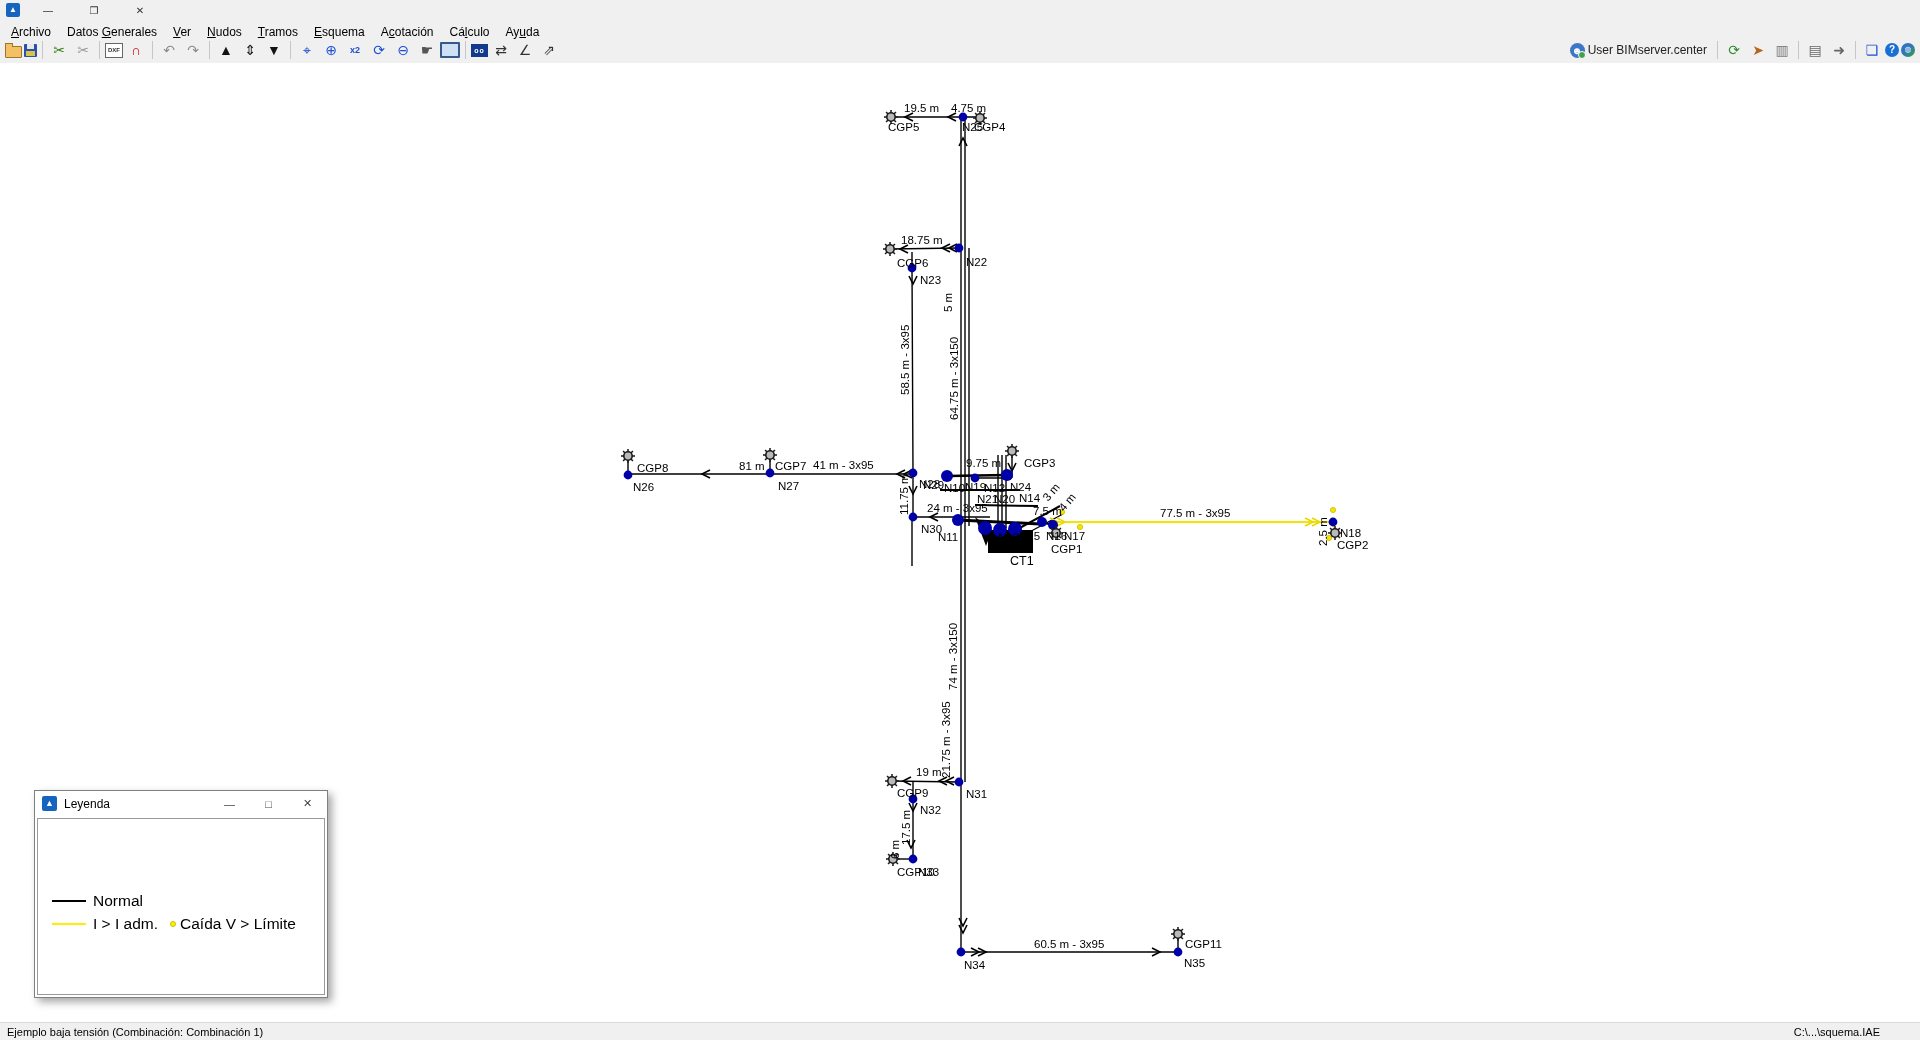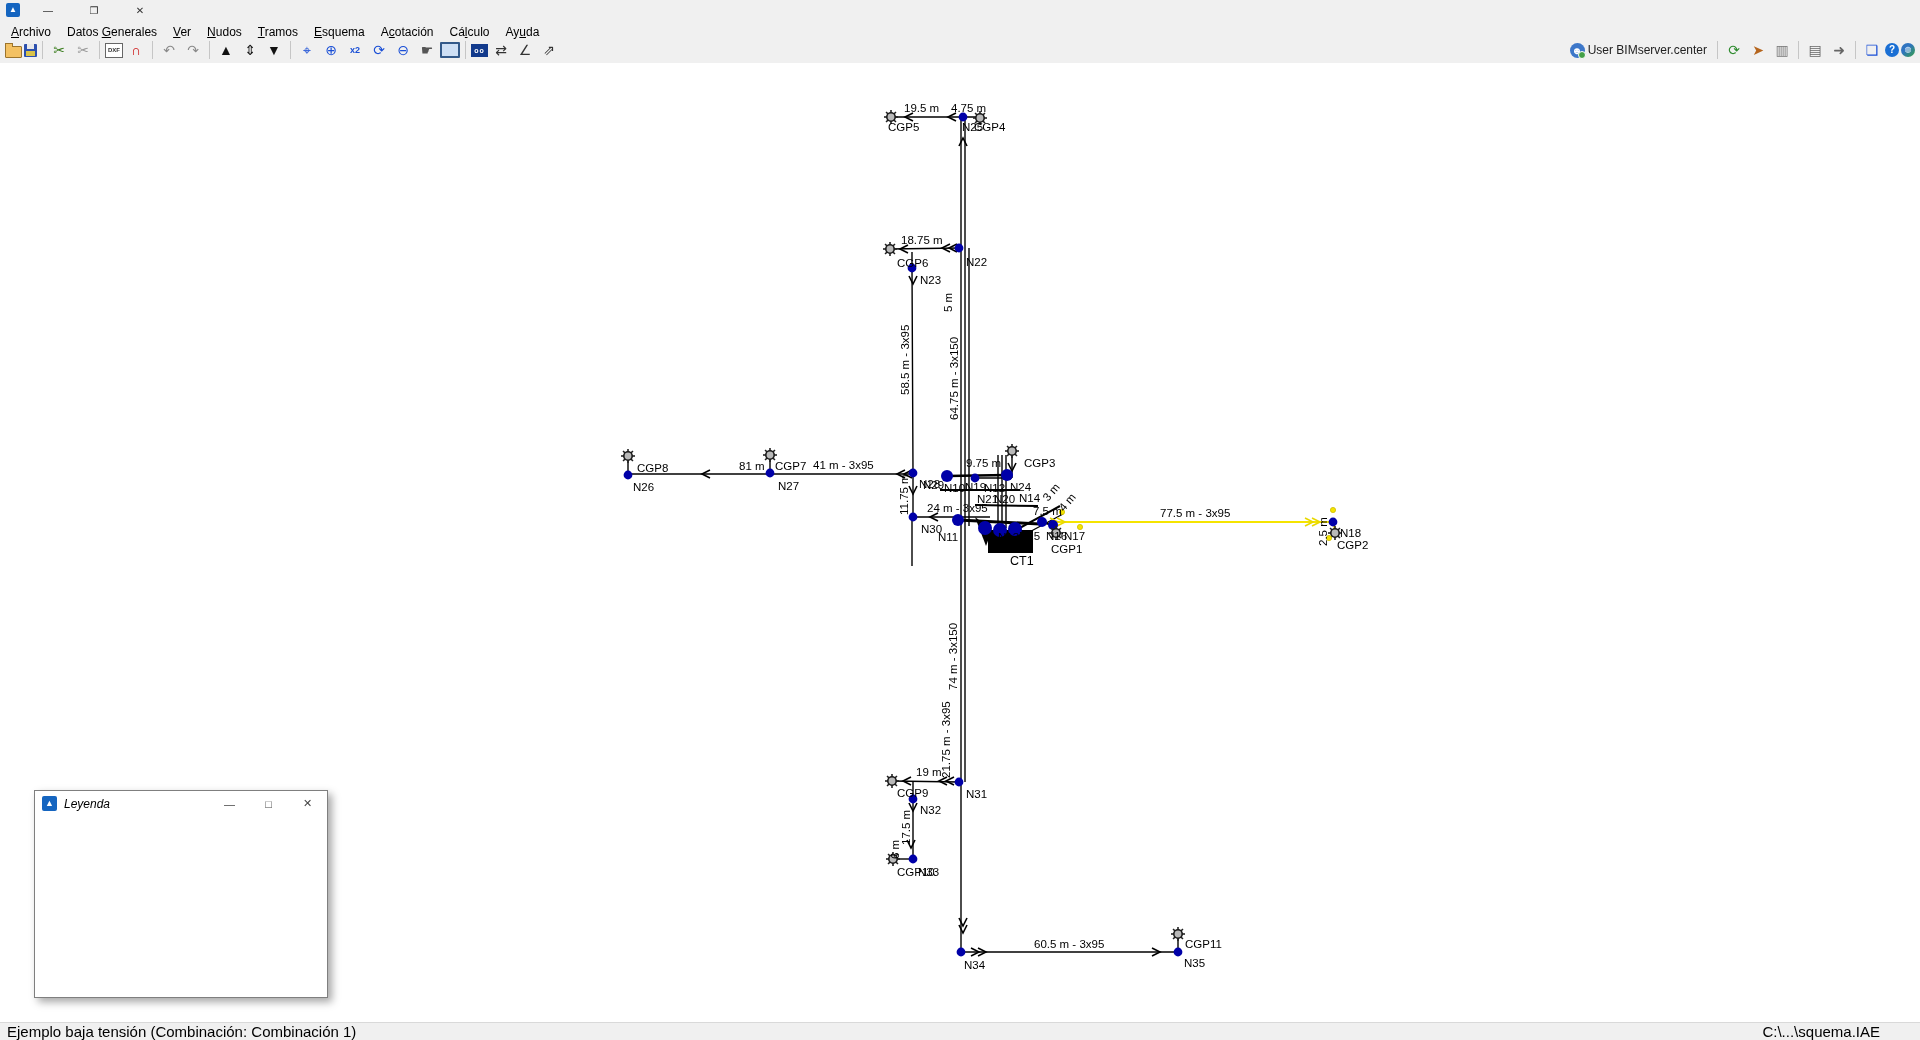--- a/index.html
+++ b/index.html
@@ -35,31 +35,31 @@
   .csi-globe{width:14px;height:14px;border-radius:50%;background:linear-gradient(135deg,#2f74c0 40%,#35a045);color:#eaf4ff !important;font-size:8px;line-height:14px;text-align:center;}
   
   #canvas{position:absolute;left:0;top:63px;width:1920px;height:959px;background:#fff;}
   #net{display:block;}
   #net text{font-family:"Liberation Sans",sans-serif;fill:#000;}
   
   #legend-window{position:absolute;left:34px;top:790px;width:292px;height:206px;background:#fff;
     border:1px solid #7f7f7f;box-shadow:4px 4px 8px rgba(0,0,0,.35);z-index:10;}
   .legend-titlebar{height:25px;display:flex;align-items:center;font-size:12px;background:#fff;}
   .csi-applogo-lg{width:15px;height:15px;background:#1565c0;color:#fff;font-size:9px;line-height:15px;text-align:center;border-radius:2px;margin:0 7px 0 7px;display:inline-block;}
-  .legend-title{flex:1;font-style:italic;}
+  .legend-title{flex:1;}
   #leg-controls{display:flex;height:100%;}
   .lgbtn{width:39px;height:100%;display:flex;align-items:center;justify-content:center;font-size:11px;color:#444;}
   .legend-content{position:absolute;left:2px;right:2px;top:27px;bottom:2px;border:1px solid #9a9a9a;background:#fff;padding:70px 0 0 14px;box-sizing:border-box;}
   .leg-row{height:23px;display:flex;align-items:center;font-size:15.5px;white-space:nowrap;}
   .leg-item{display:flex;align-items:center;margin-right:4px;}
   .leg-line{width:34px;height:2px;display:inline-block;margin-right:7px;}
   .leg-dot{width:6px;height:6px;border-radius:50%;display:inline-block;margin:0 4px 0 8px;border:1px solid #cfc100;box-sizing:border-box;}
   
   .statusbar{position:absolute;left:0;bottom:0;width:100%;height:18px;background:#f0f0f0;border-top:1px solid #d9d9d9;
-    display:flex;align-items:center;justify-content:space-between;font-size:15px;box-sizing:border-box;padding:0 0 0 7px;}
+    display:flex;align-items:center;justify-content:space-between;font-size:11px;box-sizing:border-box;padding:0 0 0 7px;}
   .statusbar .right{margin-right:40px;}
 </style>
 </head>
 <body>
 
 <div class="titlebar">
   <span class="csi-applogo">▲</span>
   <div id="win-controls">
       <span class="wbtn">—</span>
       <span class="wbtn">❐</span>
@@ -454,18 +454,38 @@
 <div id="legend-window">
   <div class="legend-titlebar">
     <span class="csi-applogo-lg">▲</span>
     <span class="legend-title">Leyenda</span>
     <div id="leg-controls">
         <span class="lgbtn">—</span>
         <span class="lgbtn">□</span>
         <span class="lgbtn">✕</span>
       </div>
   </div>
+  <div class="legend-content">
+    <div id="legend-rows">
+        <div class="leg-row">
+          <span class="leg-item">
+            <span class="leg-line" style="background: rgb(0, 0, 0);"></span>
+            <span class="leg-label">Normal</span>
+          </span>
+        </div>
+        <div class="leg-row">
+          <span class="leg-item">
+            <span class="leg-line" style="background: rgb(255, 238, 0);"></span>
+            <span class="leg-label">I &gt; I adm.</span>
+          </span>
+          <span class="leg-item">
+            <span class="leg-dot" style="background: rgb(255, 238, 0);"></span>
+            <span class="leg-label">Caída V &gt; Límite</span>
+          </span>
+        </div>
+      </div>
+  </div>
 </div>
 
 <div class="statusbar">
   <span class="left">Ejemplo baja tensión (Combinación: Combinación 1)</span>
   <span class="right">C:\...\squema.IAE</span>
 </div>
 
 </body></html>

